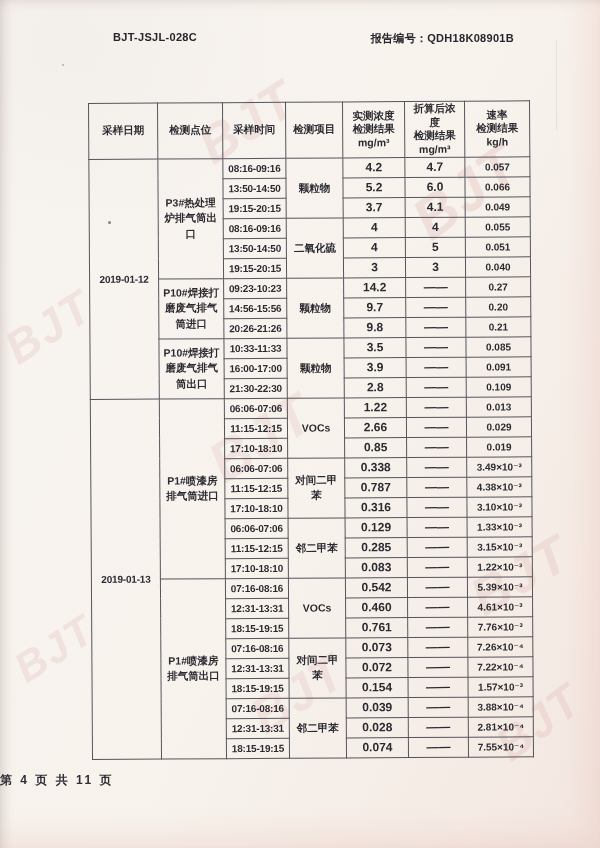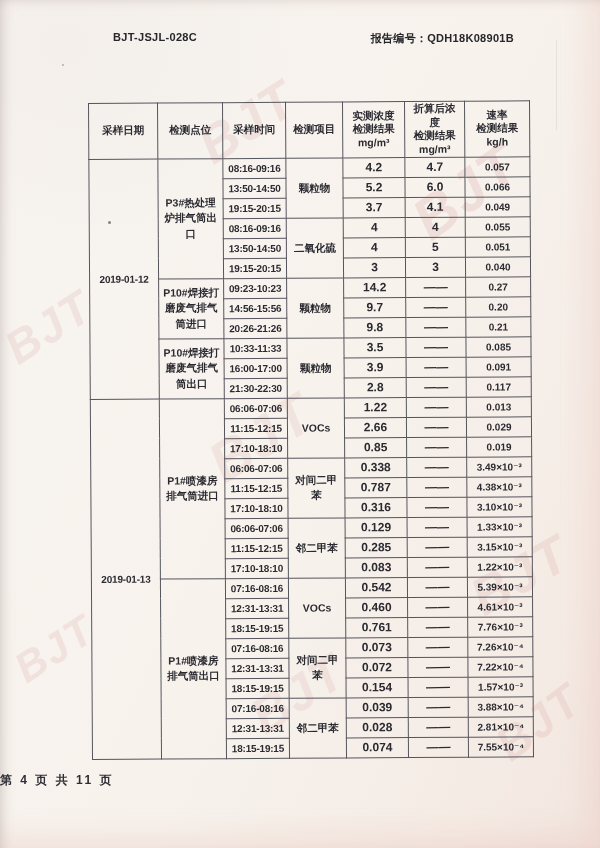--- a/index.html
+++ b/index.html
@@ -240,21 +240,21 @@
           <tr>
             <td class="time-cell">16:00-17:00</td>
             <td class="num-cell">3.9</td>
             <td class="num-cell">——</td>
             <td class="rate-cell">0.091</td>
           </tr>
           <tr>
             <td class="time-cell">21:30-22:30</td>
             <td class="num-cell">2.8</td>
             <td class="num-cell">——</td>
-            <td class="rate-cell">0.117</td>
+            <td class="rate-cell">0.109</td>
           </tr>
           <tr>
             <td class="date-cell" rowspan="18">2019-01-13</td>
             <td class="point-cell" rowspan="9">P1#喷漆房排气筒进口</td>
             <td class="time-cell">06:06-07:06</td>
             <td class="item-cell" rowspan="3">VOCs</td>
             <td class="num-cell">1.22</td>
             <td class="num-cell">——</td>
             <td class="rate-cell">0.013</td>
           </tr>

